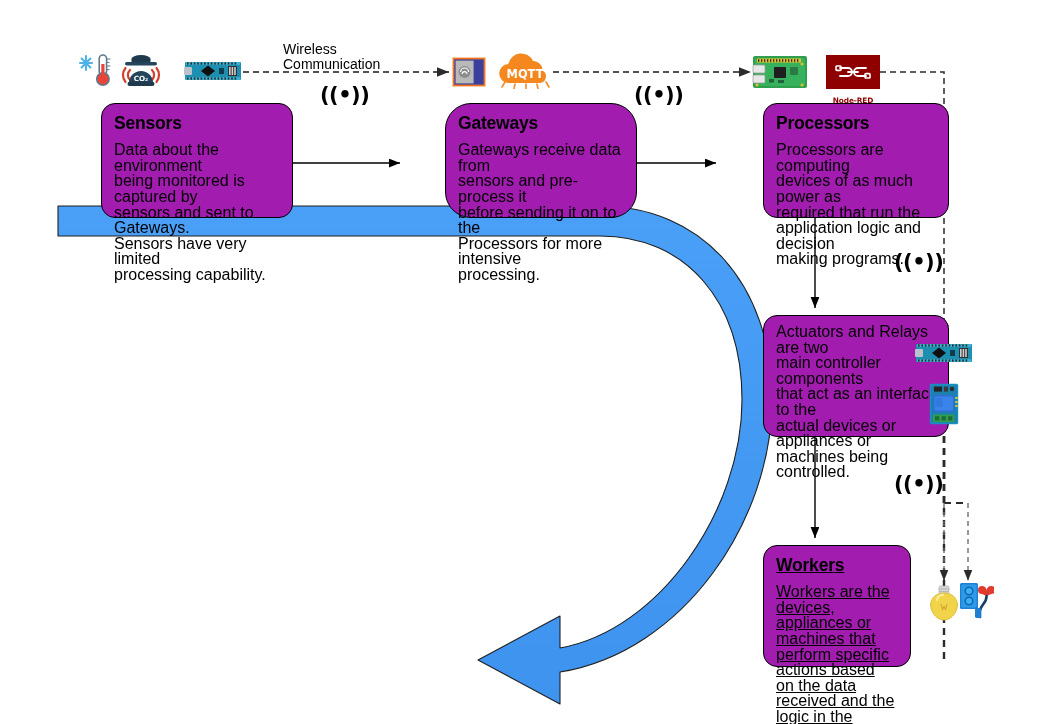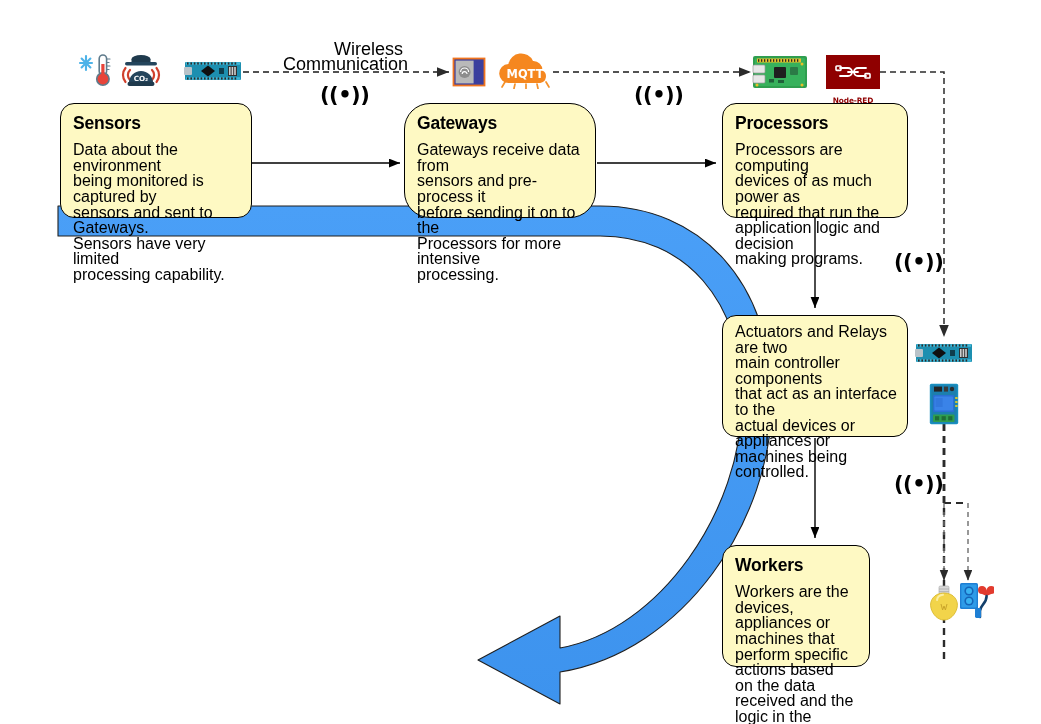--- a/index.html
+++ b/index.html
@@ -16,22 +16,23 @@
     height: 724px;
     background: #ffffff;
     overflow: hidden;
   }
   
   .node-box {
     position: absolute;
     box-sizing: border-box;
     border: 1.4px solid #000000;
     border-radius: 14px;
-    background: #fef9c3;
+    background: #a21caf;
     padding: 8px 10px 6px 12px;
+    margin-left: 41px;
   }
   .node-title {
     font-size: 17.5px;
     font-weight: bold;
     color: #000000;
     letter-spacing: -0.2px;
     margin: 2px 0 9px 0;
     line-height: 1.1;
   }
   .node-desc {
@@ -49,24 +50,24 @@
     color: #000000;
     letter-spacing: -0.5px;
     line-height: 1;
     font-family: "DejaVu Sans", sans-serif;
     user-select: none;
   }
 
   
   .free-label {
     position: absolute;
-    font-size: 18px;
+    font-size: 14px;
     line-height: 14.5px;
     color: #000000;
-    text-align: right;
+    text-align: left;
     white-space: pre-line;
   }
 
   
   #wires {
     position: absolute;
     left: 0; top: 0;
     width: 1041px;
     height: 724px;
     pointer-events: none;
@@ -184,21 +185,21 @@
   </div>
 
   <div class="node-box" style="left:722px; top:315px; width:186px; height:122px;">
     <div class="node-desc">Actuators and Relays are two
 main controller components
 that act as an interface to the
 actual devices or appliances or
 machines being controlled.</div>
   </div>
 
-  <div class="node-box" style="left:722px; top:545px; width:148px; height:122px;">
+  <div class="node-box" style="left:722px; top:545px; width:148px; height:122px;text-decoration:underline;">
     <div class="node-title">Workers</div>
     <div class="node-desc">Workers are the devices,
 appliances or machines that
 perform specific actions based
 on the data received and the
 logic in the processor.</div>
   </div>
 
   <div class="free-label" style="left:283px; top:42px; width:120px;">Wireless
 Communication</div>

